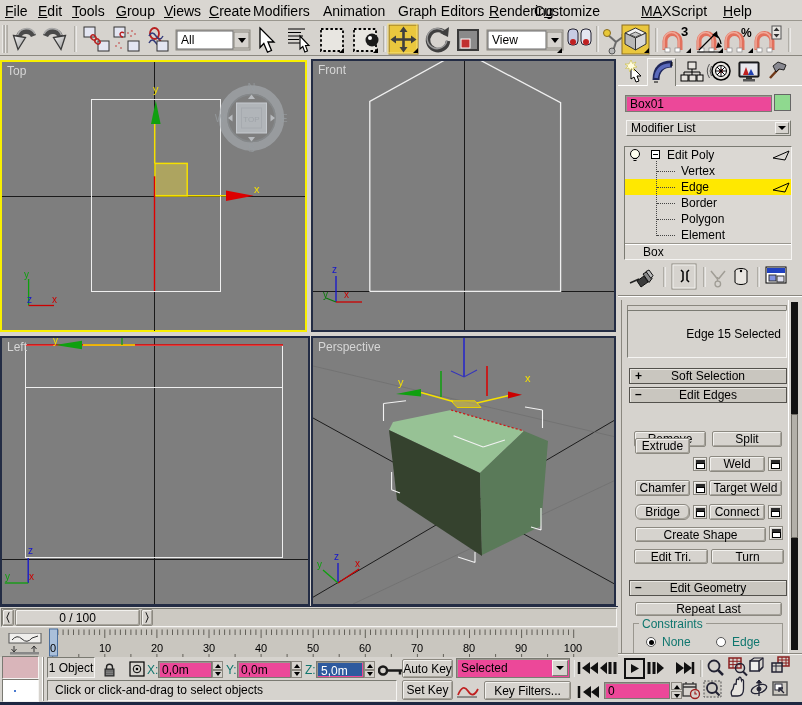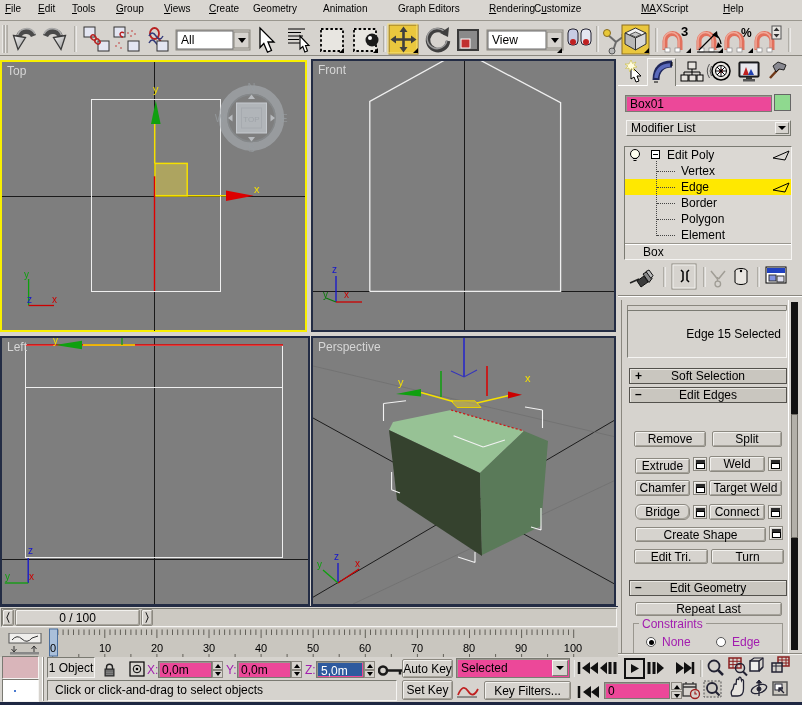--- a/index.html
+++ b/index.html
@@ -1,44 +1,44 @@
 <!DOCTYPE html>
 <html><head><meta charset="utf-8">
 <style>
 html,body{margin:0;padding:0;width:802px;height:705px;overflow:hidden;background:#d6d3ce;font-family:"Liberation Sans",sans-serif;}
 *{box-sizing:border-box;}
 .abs{position:absolute;}
 #root{position:relative;width:802px;height:705px;background:#d6d3ce;}
 .out{border-top:1px solid #f5f4f2;border-left:1px solid #f5f4f2;border-right:1px solid #7a7a72;border-bottom:1px solid #7a7a72;background:#d6d3ce;}
 .ins{border-top:1px solid #7a7a72;border-left:1px solid #7a7a72;border-right:1px solid #f5f4f2;border-bottom:1px solid #f5f4f2;}
 .vplabel{position:absolute;left:5px;top:2px;color:#d6d6d6;font-size:12px;}
-.menu{position:absolute;top:0;left:0;width:802px;height:21px;background:#d9d6d1;border-bottom:1px solid #9a978f;font-size:10px;color:#000;}
+.menu{position:absolute;top:0;left:0;width:802px;height:21px;background:#d9d6d1;border-bottom:1px solid #9a978f;font-size:14px;color:#000;}
 .menu span{position:absolute;top:3px;white-space:nowrap;}
 u{text-decoration:underline;}
 .toolbar{position:absolute;top:22px;left:0;width:802px;height:34px;background:#d6d3ce;border-bottom:1px solid #8a877f;}
 .hdr{position:absolute;height:16px;background:#c9c6bf;border:1px solid #53514c;box-shadow:inset 1px 1px 0 #e8e6e1;font-size:12px;color:#000;text-align:center;line-height:14px;}
 .pbtn{position:absolute;background:#d6d3ce;border:1px solid #8c8981;border-radius:2px;box-shadow:inset 1px 1px 0 #f2f1ee, inset -1px -1px 0 #a5a29a;font-size:12px;color:#000;text-align:center;}
 .sq{position:absolute;width:14px;height:14px;background:#d6d3ce;border:1px solid #8c8981;box-shadow:inset 1px 1px 0 #f2f1ee;}
 .sq:after{content:"";position:absolute;left:2px;top:5px;width:7px;height:4px;background:#fff;border:1px solid #000;}
 .sq:before{content:"";position:absolute;left:2px;top:2px;width:9px;height:3px;background:#2a2a2a;}
 .field{position:absolute;background:#ec4899;border:1px solid #7a7a72;box-shadow:inset 1px 1px 0 #9a978f;font-size:12px;color:#000;}
 .spin{position:absolute;width:11px;background:#d6d3ce;border:1px solid #8c8981;}
-.lbl{position:absolute;font-size:12px;color:#a21caf;}
+.lbl{position:absolute;font-size:12px;color:#0f766e;}
 </style></head>
 <body>
 <div id="root">
 
 <div class="menu">
 <span style="left:5px"><u>F</u>ile</span>
 <span style="left:38px"><u>E</u>dit</span>
 <span style="left:72px"><u>T</u>ools</span>
 <span style="left:116px"><u>G</u>roup</span>
 <span style="left:164px"><u>V</u>iews</span>
 <span style="left:209px"><u>C</u>reate</span>
-<span style="left:253px">Geometry</span>
+<span style="left:253px">Modifiers</span>
 <span style="left:323px">Animation</span>
 <span style="left:398px">Graph Editors</span>
 <span style="left:489px"><u>R</u>endering</span>
 <span style="left:534px">C<u>u</u>stomize</span>
 <span style="left:641px"><u>MA</u>XScript</span>
 <span style="left:723px"><u>H</u>elp</span>
 </div>
 
 <div class="toolbar" id="toolbar"><svg width="802" height="34" xmlns="http://www.w3.org/2000/svg">
 <line x1="3" y1="3" x2="3" y2="31" stroke="#fff"></line>
@@ -417,21 +417,21 @@
 <div class="abs" style="left:170px;top:243px;width:1px;height:354px;background:#fff;"></div>
 
 <div class="abs" style="left:9px;top:248px;width:160px;height:5px;border:1px solid #8a877f;border-bottom:none;"></div>
 <div class="abs ins" style="left:9px;top:253px;width:160px;height:48px;font-size:12px;color:#000;">
 <span style="position:absolute;right:5px;top:16px;">Edge 15 Selected</span>
 </div>
 <div class="hdr" style="left:11px;top:311px;width:158px;"><b style="position:absolute;left:5px;top:0;font-weight:bold;">+</b>Soft Selection</div>
 <div class="hdr" style="left:11px;top:330px;width:158px;"><b style="position:absolute;left:5px;top:-1px;font-weight:bold;">–</b>Edit Edges</div>
 <div class="pbtn" style="left:16px;top:374px;width:72px;height:16px;">Remove</div>
 <div class="pbtn" style="left:94px;top:374px;width:70px;height:16px;">Split</div>
-<div class="pbtn" style="left:17px;top:381px;width:55px;height:16px;margin-top:20px;">Extrude</div>
+<div class="pbtn" style="left:17px;top:381px;width:55px;height:16px;">Extrude</div>
       <div class="sq" style="left:75px;top:400px;"></div>
 <div class="pbtn" style="left:91px;top:399px;width:56px;height:16px;">Weld</div>
       <div class="sq" style="left:150px;top:400px;"></div>
 <div class="pbtn" style="left:17px;top:423px;width:55px;height:16px;">Chamfer</div>
       <div class="sq" style="left:75px;top:424px;"></div>
 <div class="pbtn" style="left:91px;top:423px;width:73px;height:16px;">Target Weld</div>
 <div class="pbtn" style="left:17px;top:447px;width:55px;height:16px;border-radius:6px;">Bridge</div>
       <div class="sq" style="left:75px;top:448px;"></div>
 <div class="pbtn" style="left:91px;top:447px;width:56px;height:16px;">Connect</div>
       <div class="sq" style="left:150px;top:448px;"></div>

